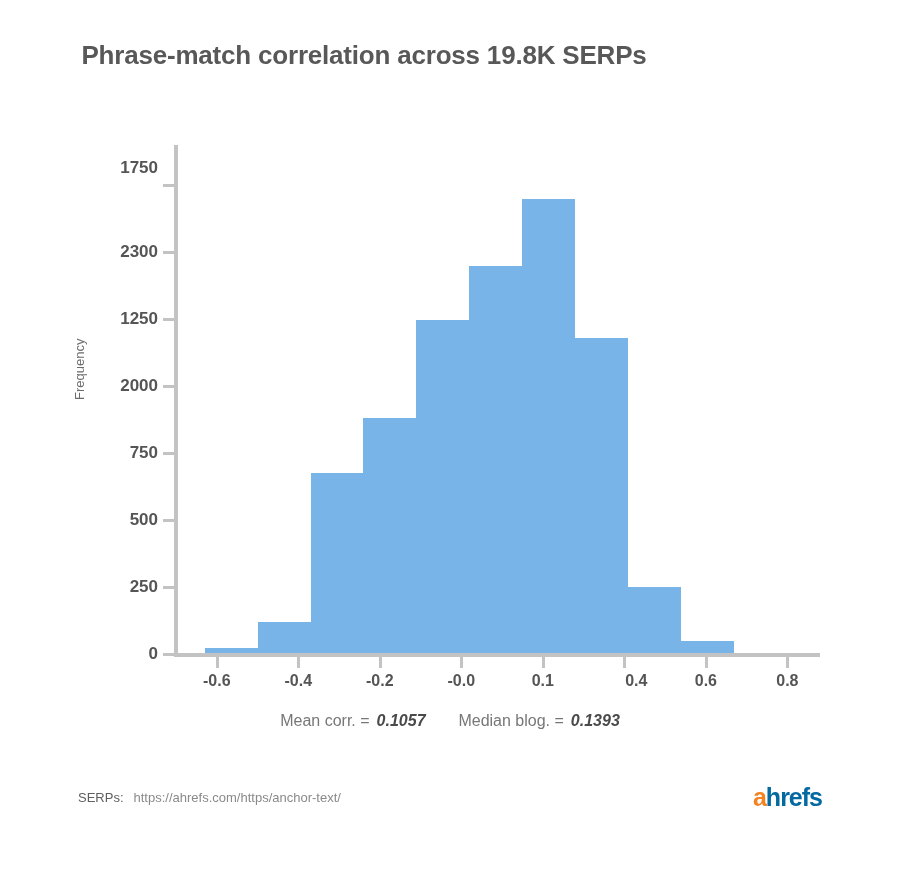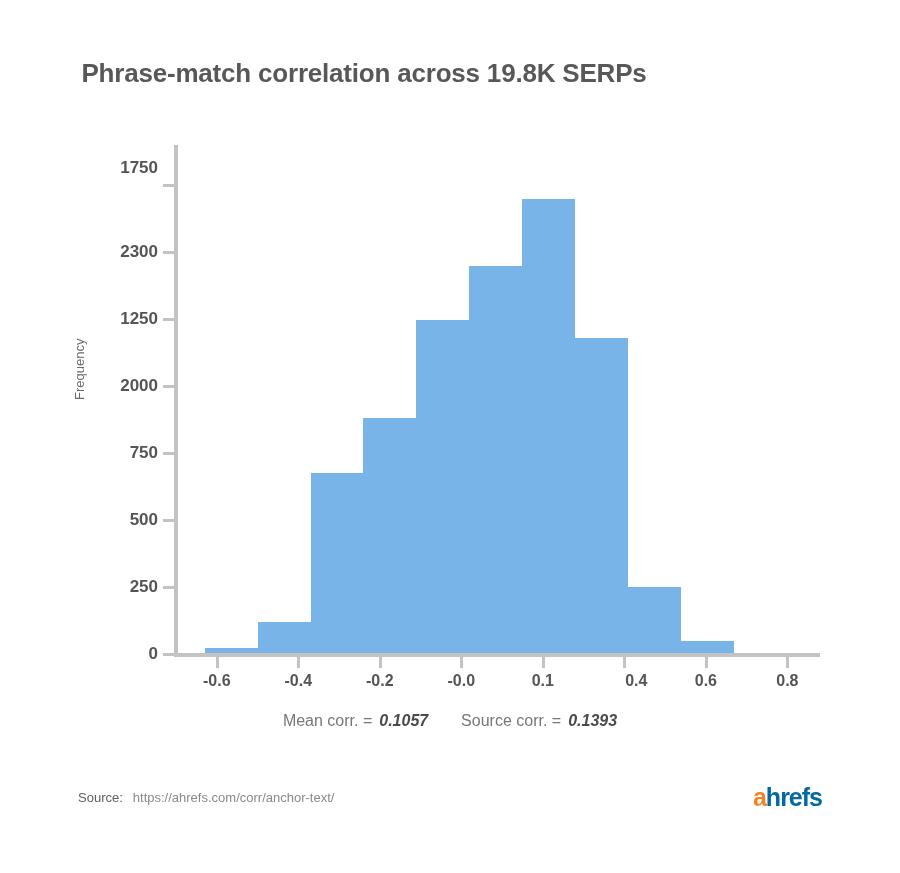--- a/index.html
+++ b/index.html
@@ -19,21 +19,21 @@
 
   .page {
     position: absolute;
     inset: 0;
     background: #ffffff;
   }
 
   
   .chart-title {
     position: absolute;
-    top: 58px;
+    top: 40px;
     left: 0;
     width: 728px;
     text-align: center;
     font-size: 26px;
     font-weight: bold;
     color: #585858;
     letter-spacing: -0.2px;
   }
 
   
@@ -232,25 +232,25 @@
         <div class="xtick-label" style="left: 705.873px;">0.6</div>
         <div class="xtick" style="left: 786.392px;"></div>
         <div class="xtick-label" style="left: 787.392px;">0.8</div>
       </div>
 
   </div>
 
   <div class="stats">
     <span>Mean corr. =</span><span class="val">0.1057</span>
     <span class="gap"></span>
-    <span>Source corr. =</span><span class="val">0.1393</span>
+    <span>Median blog. =</span><span class="val">0.1393</span>
   </div>
 
   <div class="footer">
     <div class="source-block">
-      <span class="source-label">Source:</span><span class="source-url">https://ahrefs.com/corr/anchor-text/</span>
+      <span class="source-label">SERPs:</span><span class="source-url">https://ahrefs.com/https/anchor-text/</span>
     </div>
     <div class="logo">
       <span class="logo-a">a</span><span class="logo-rest">hrefs</span>
     </div>
   </div>
 
 </div>
 
 </body></html>

